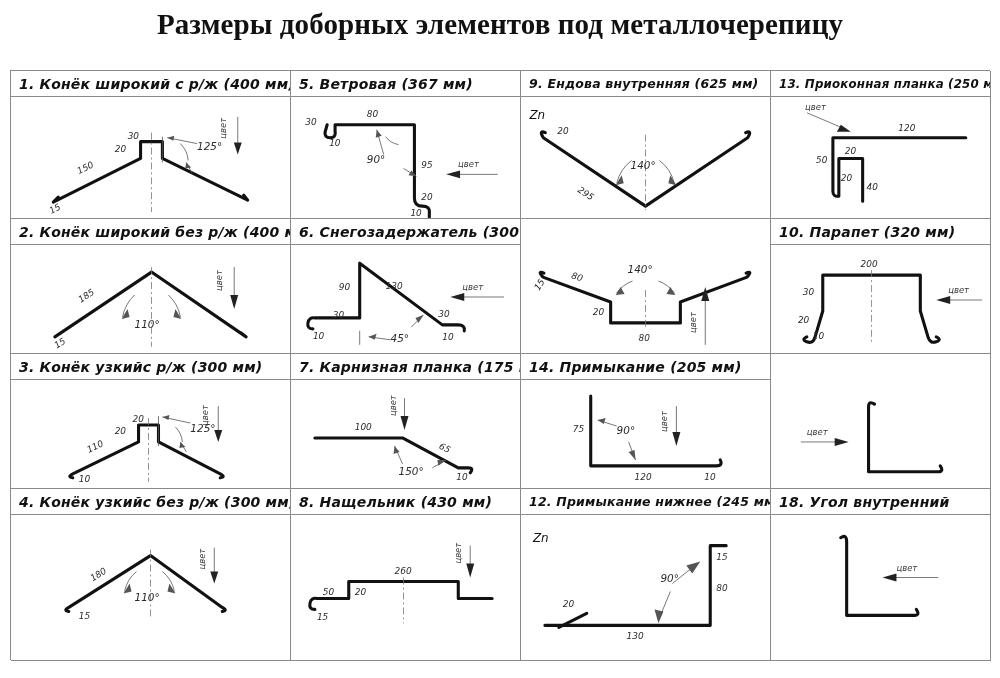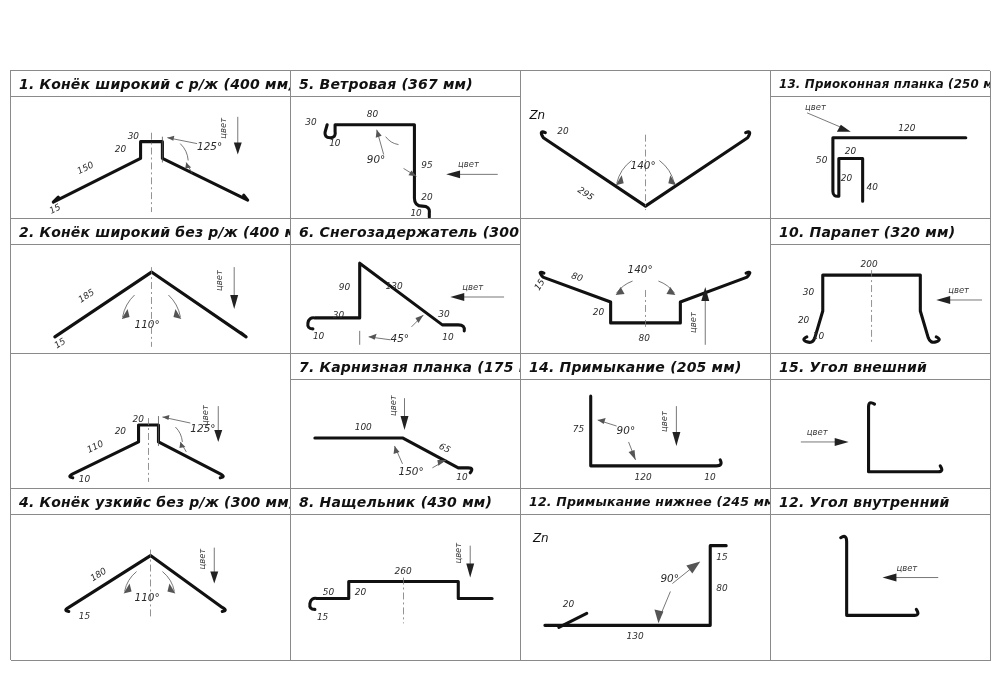--- a/index.html
+++ b/index.html
@@ -46,20 +46,21 @@
   .prof{fill:none;stroke:#111;stroke-width:3.1;stroke-linecap:round;stroke-linejoin:round;}
   .thin{fill:none;stroke:#555;stroke-width:.8;}
   .dash{fill:none;stroke:#777;stroke-width:.8;stroke-dasharray:7 3 2 3;}
   .arc{fill:none;stroke:#555;stroke-width:.8;}
 </style>
 </head>
 <body>
 
 <div class="page">
 
+  <div class="title">Размеры доборных элементов под металлочерепицу</div>
 
   <div class="grid">
 
     <div class="cell">
       <div class="cell-head">1. Конёк широкий с р/ж (400 мм)</div>
       <div class="fig">
         <svg viewBox="0 0 280 122" preserveAspectRatio="xMidYMid meet">
           <path class="prof" d="M42 106 L47 101 M42 106 L130 62 L130 45 L152 45 L152 62 L238 104 L234 99"></path>
           <path class="dash" d="M141 36 L141 116"></path>
           <path class="thin" d="M152 40 L152 66"></path>
@@ -98,20 +99,21 @@
           <text class="lbl" x="131" y="104">20</text>
           <text class="lbl" x="120" y="120">10</text>
           <path class="thin" d="M208 78 L164 78"></path>
           <polygon points="156,78 170,74 170,82" fill="#222"></polygon>
           <text class="lbl col" x="168" y="71">цвет</text>
         </svg>
       </div>
     </div>
 
     <div class="cell">
+      <div class="cell-head sm">9. Ендова внутренняя (625 мм)</div>
       <div class="fig">
         <svg viewBox="0 0 250 122" preserveAspectRatio="xMidYMid meet">
           <path class="prof" d="M24 36 Q17 33 22 41 L125 110 L228 41 Q233 33 226 36"></path>
           <path class="dash" d="M125 38 L125 114"></path>
           <path class="arc" d="M96 87 A 40 40 0 0 1 111 64"></path>
           <path class="arc" d="M154 87 A 40 40 0 0 0 139 64"></path>
           <polygon points="95,89 101,79 103,87" fill="#555"></polygon>
           <polygon points="156,89 150,79 148,87" fill="#555"></polygon>
           <text class="lbl zn" x="8" y="22">Zn</text>
           <text class="lbl" x="36" y="37">20</text>
@@ -214,20 +216,21 @@
           <text class="lbl" x="27" y="78">20</text>
           <text class="lbl" x="42" y="94">10</text>
           <path class="thin" d="M212 55 L174 55"></path>
           <polygon points="166,55 180,51 180,59" fill="#222"></polygon>
           <text class="lbl col" x="178" y="48">цвет</text>
         </svg>
       </div>
     </div>
 
     <div class="cell">
+      <div class="cell-head">3. Конёк узкийс р/ж (300 мм)</div>
       <div class="fig">
         <svg viewBox="0 0 280 108" preserveAspectRatio="xMidYMid meet">
           <path class="prof" d="M62 94 Q56 97 62 98 M62 94 L128 62 L128 45 L148 45 L148 62 L210 94 Q216 97 210 98"></path>
           <path class="dash" d="M138 38 L138 102"></path>
           <path class="thin" d="M148 36 L148 66"></path>
           <path class="arc" d="M165 47 A 24 24 0 0 1 172 62"></path>
           <path class="thin" d="M180 43 L152 37"></path>
           <polygon points="152,37 159,35 158,40" fill="#555"></polygon>
           <path class="thin" d="M176 72 L170 62"></path>
           <polygon points="170,62 175,67 169,68" fill="#555"></polygon>
@@ -277,21 +280,20 @@
           <text class="lbl" x="114" y="100">120</text>
           <text class="lbl" x="184" y="100">10</text>
           <path class="thin" d="M156 26 L156 56"></path>
           <polygon points="156,66 152,52 160,52" fill="#222"></polygon>
           <text class="lbl col" x="147" y="52" transform="rotate(-90 147 52)">цвет</text>
         </svg>
       </div>
     </div>
 
     <div class="cell">
-      <div class="cell-head">15. Угол внешний</div>
       <div class="fig">
         <svg viewBox="0 0 220 108" preserveAspectRatio="xMidYMid meet">
           <path class="prof" d="M104 24 Q98 20 98 27 L98 92 L168 92 Q174 92 170 86"></path>
           <path class="thin" d="M30 62 L68 62"></path>
           <polygon points="78,62 64,58 64,66" fill="#222"></polygon>
           <text class="lbl col" x="36" y="55">цвет</text>
         </svg>
       </div>
     </div>
 
@@ -346,21 +348,21 @@
           <text class="lbl" x="196" y="44">15</text>
           <text class="lbl big" x="140" y="66">90°</text>
           <text class="lbl" x="196" y="76">80</text>
           <text class="lbl" x="42" y="92">20</text>
           <text class="lbl" x="106" y="124">130</text>
         </svg>
       </div>
     </div>
 
     <div class="cell">
-      <div class="cell-head">12. Угол внутренний</div>
+      <div class="cell-head">18. Угол внутренний</div>
       <div class="fig">
         <svg viewBox="0 0 220 144" preserveAspectRatio="xMidYMid meet">
           <path class="prof" d="M70 22 Q76 18 76 26 L76 100 L144 100 Q150 100 146 94"></path>
           <path class="thin" d="M168 62 L122 62"></path>
           <polygon points="112,62 126,58 126,66" fill="#222"></polygon>
           <text class="lbl col" x="126" y="55">цвет</text>
         </svg>
       </div>
     </div>
 

